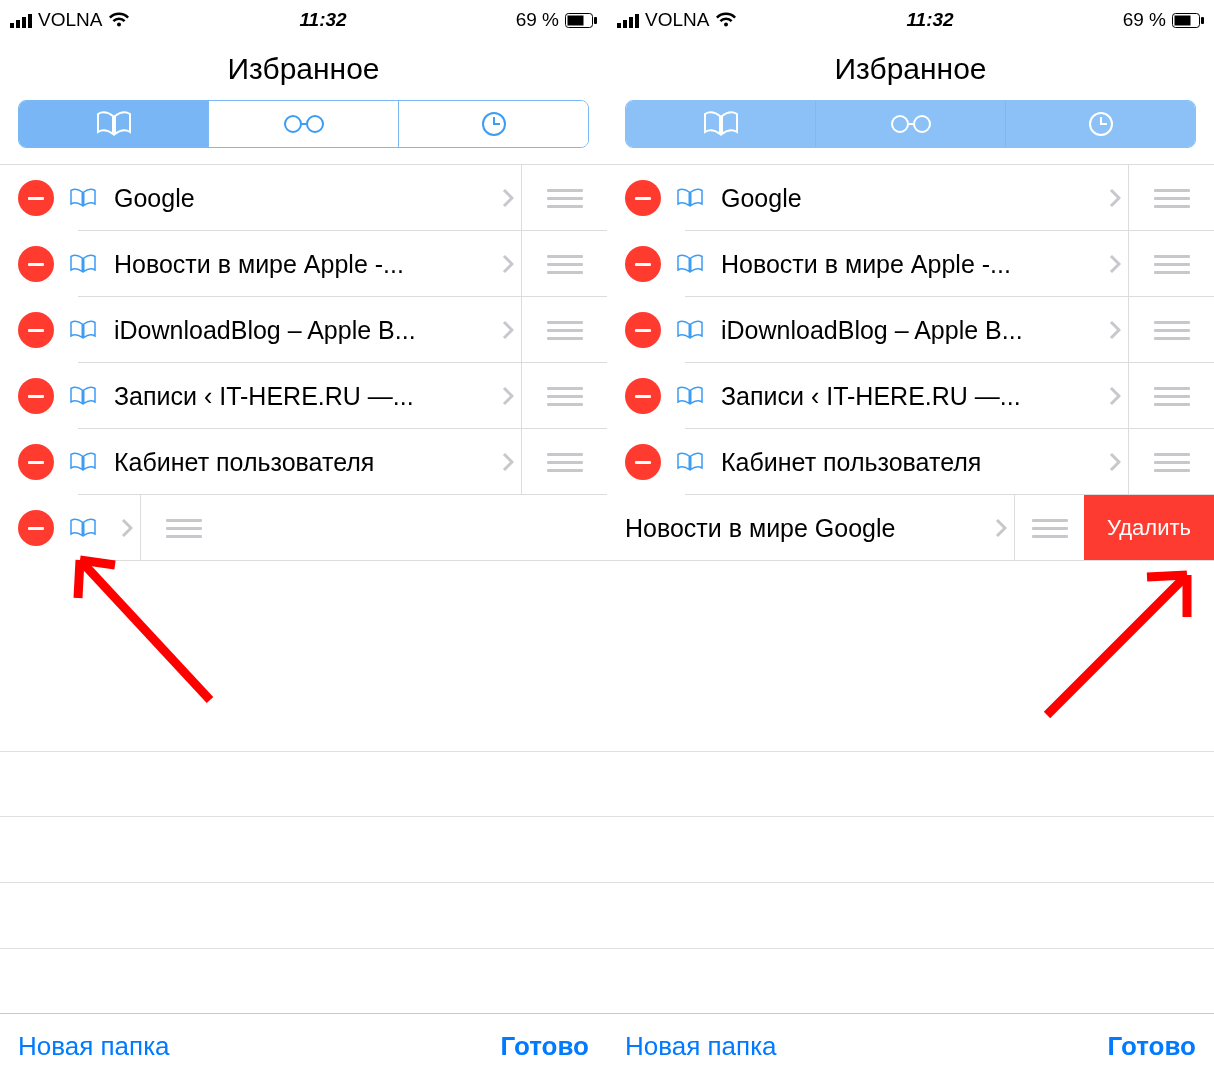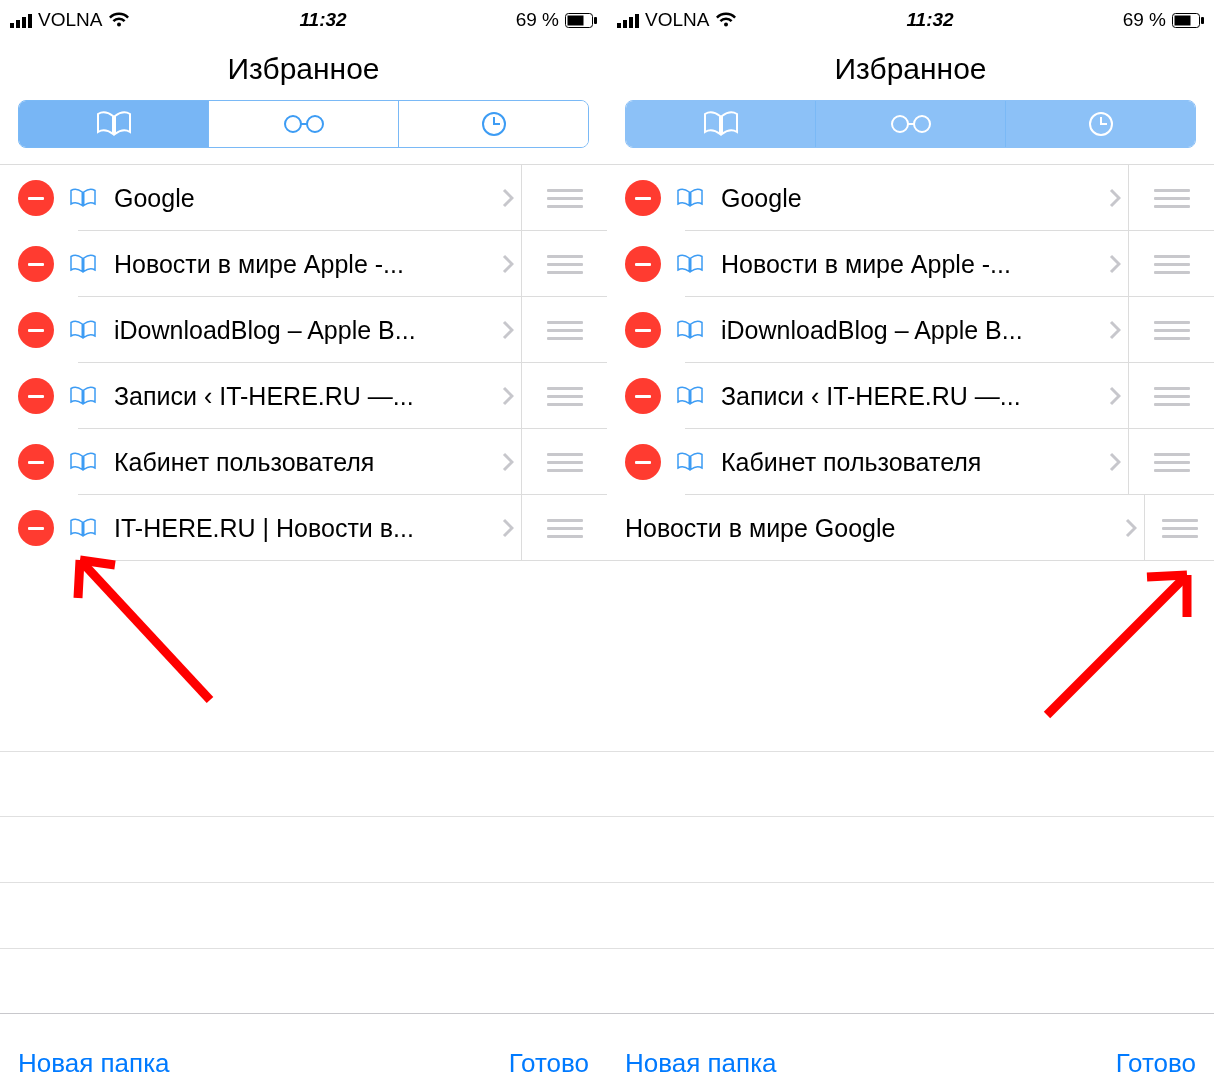--- a/index.html
+++ b/index.html
@@ -44,22 +44,22 @@
   
   .row.swiped .label { padding-left:18px; }
   .row.swiped .dragarea { flex:0 0 70px; }
   .row.swiped .deletebtn { flex:0 0 130px; background:#fe3b30; color:#fff; display:flex; align-items:center; justify-content:center; font-size:22px; align-self:stretch; }
 
   
   .emptyrow { height:66px; border-bottom:1px solid #e0e0e0; }
   .listtop-border { height:1px; background:#dcdcdc; }
 
   
-  .toolbar { height:66px; border-top:1px solid #c8c8cc; display:flex; align-items:flex-end; justify-content:space-between; padding:0 18px; font-size:26px; color:#007aff;gap:20px; }
-  .toolbar .done { font-weight:400; }
+  .toolbar { height:66px; border-top:1px solid #c8c8cc; display:flex; align-items:center; justify-content:space-between; padding:0 18px; font-size:26px; color:#007aff;gap:20px; }
+  .toolbar .done { font-weight:700; }
 
   
   .arrow { position:absolute; pointer-events:none; }
 
   
   .sigbars { display:flex; align-items:flex-end; gap:2px; height:16px; }
   .sigbars span { width:4px; background:#000; display:block; }
   .sigbars span:nth-child(1){height:5px;}
   .sigbars span:nth-child(2){height:8px;}
   .sigbars span:nth-child(3){height:11px;}
@@ -244,21 +244,20 @@
     </div>
     <div class="row">
       <div class="minus">
             <div class="bar"></div>
           </div>
       <div class="bookicon">
             <svg width="30" height="28" viewBox="0 0 40 28">
               <path fill="none" stroke="#3d9cf4" stroke-width="2" d="M4 4c5-3 11-1 15 2v18c-4-3-10-5-15-2V4zM36 4c-5-3-11-1-15 2v18c4-3 10-5 15-2V4z"></path>
             </svg>
           </div>
-      <div class="label">IT-HERE.RU | Новости в...</div>
       <div class="chev">
             <svg width="12" height="20" viewBox="0 0 12 20">
               <path d="M2 2l8 8-8 8" fill="none" stroke="#c7c7cc" stroke-width="3"></path>
             </svg>
           </div>
       <div class="dragarea">
             <div class="draglines">
               <span></span>
               <span></span>
               <span></span>
@@ -462,20 +461,21 @@
               <path d="M2 2l8 8-8 8" fill="none" stroke="#c7c7cc" stroke-width="3"></path>
             </svg>
           </div>
       <div class="dragarea">
             <div class="draglines">
               <span></span>
               <span></span>
               <span></span>
             </div>
           </div>
+      <div class="deletebtn">Удалить</div>
       <div class="sep" style="left:0;"></div>
     </div>
 
     <div style="height:190px;"></div>
     <div class="emptyrow" style="border-top:1px solid #e0e0e0;"></div>
     <div class="emptyrow"></div>
     <div class="emptyrow"></div>
   </div>
 
   <div class="toolbar">

